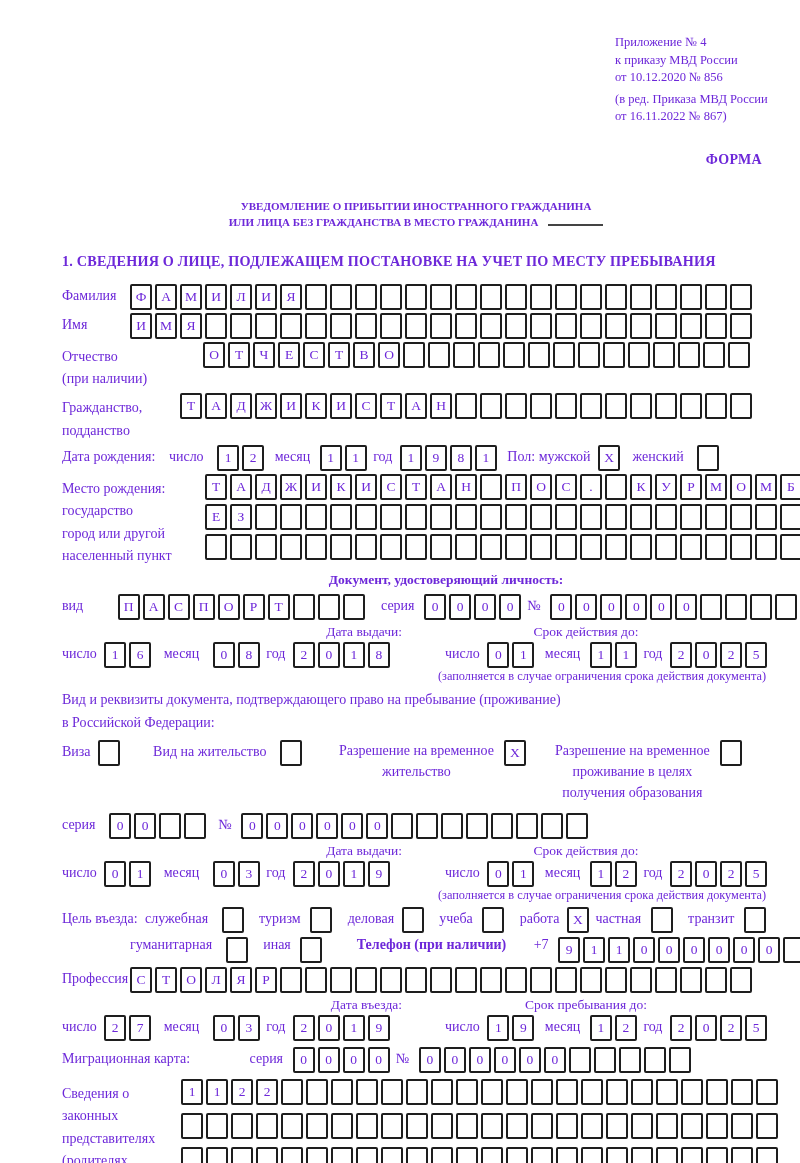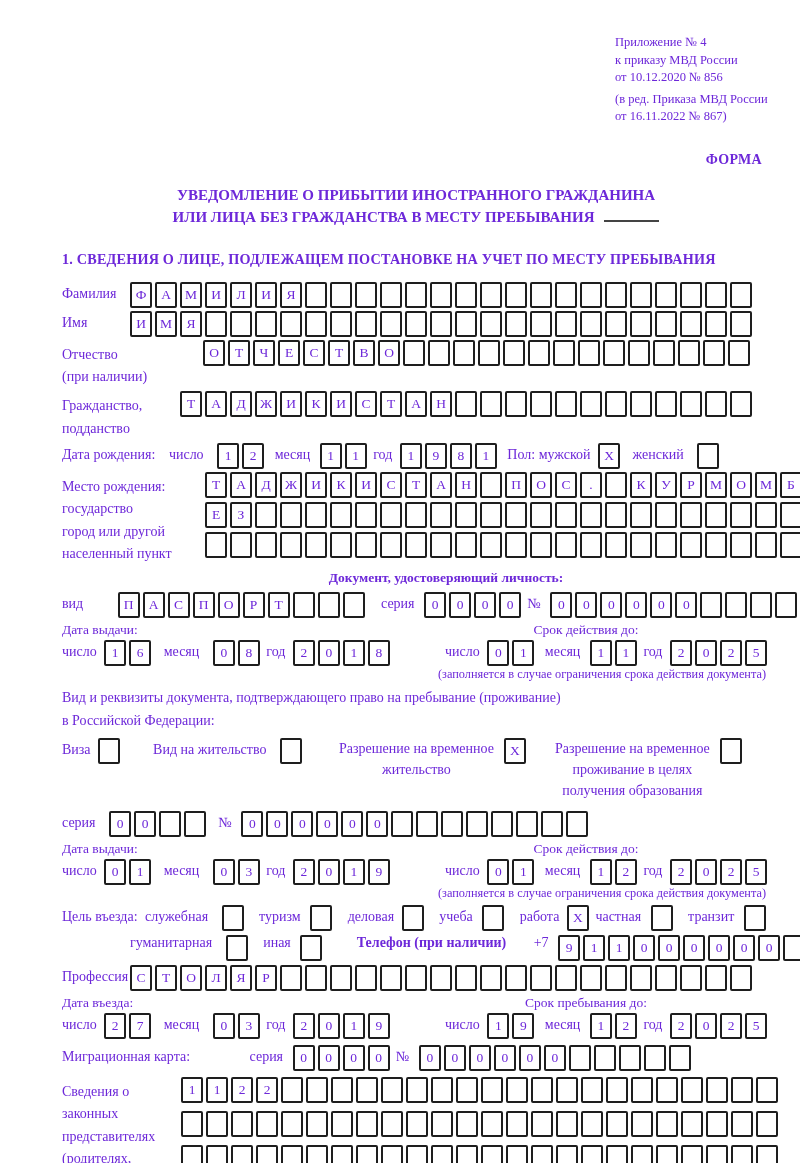--- a/index.html
+++ b/index.html
@@ -5,21 +5,21 @@
   html,body { margin:0; padding:0; background:#fff; }
   .page {
     width:800px; height:1163px; box-sizing:border-box;
     padding:34px 30px 10px 62px;
     font-family:"Liberation Serif", serif; font-size:14px; color:#6d28d9;
     background:#fff; overflow:hidden; position:relative;
   }
   .appendix { margin-left:553px; font-size:12.5px; line-height:1.4; }
   .appendix .edition { margin-top:4px; }
   .forma { text-align:right; padding-right:8px; font-weight:bold; font-size:14px; margin-top:26px; letter-spacing:.3px; }
-  .title { text-align:center; font-weight:bold; font-size:15px; line-height:1.5; margin-top:16px; }
+  .title { text-align:center; font-weight:bold; font-size:11px; line-height:1.5; margin-top:30px; }
   .title-underline { display:inline-block; width:55px; border-bottom:2px solid #444; margin-left:10px; vertical-align:baseline; }
   .section-heading { font-weight:bold; font-size:14.2px; margin-top:22px; margin-bottom:14px; letter-spacing:.2px; }
 
   .cell {
     display:inline-block; box-sizing:border-box;
     width:22px; height:26px; border:2px solid #1e1e1e; border-radius:2px;
     margin-right:3px; text-align:center; font-size:13.5px; line-height:22px;
     vertical-align:top; background:#fff;
   }
   .cells { white-space:nowrap; display:inline-block; }
@@ -35,21 +35,21 @@
   .label-lines div { line-height:1.6; }
 
   .inline-row { margin-bottom:3px; white-space:nowrap; }
   .inline-row .lbl { display:inline-block; vertical-align:top; padding-top:4px; }
   .ml6 { margin-left:6px; } .ml10 { margin-left:10px; } .ml4 { margin-left:4px; }
 
   .doc-heading { text-align:center; font-weight:bold; font-size:13.5px; margin:4px 0 6px 60px; }
 
   .dates { margin-top:4px; }
   .dates .head { display:flex; font-size:13.5px; margin-bottom:2px; }
-  .dates .head .h1 { width:340px; text-align:left; }
+  .dates .head .h1 { width:340px; text-align:right; }
   .dates .head .h2 { flex:1; text-align:center; }
   .dates .vals { display:flex;gap:38px; }
   .dates .vals .g1 { width:358px; white-space:nowrap; }
   .dates .vals .g2 { flex:1; white-space:nowrap; }
   .dates .lbl { display:inline-block; vertical-align:top; padding-top:4px; }
   .note { text-align:right; font-size:12.3px; margin-top:1px; margin-bottom:4px; padding-right:4px; }
 
   .intro { line-height:1.65; margin-top:4px; }
   .options { display:flex; align-items:flex-start; margin-top:6px; margin-bottom:10px; }
   .opt { white-space:nowrap; }
@@ -78,21 +78,21 @@
     <div>от 10.12.2020 № 856</div>
     <div class="edition">(в ред. Приказа МВД России</div>
     <div>от 16.11.2022 № 867)</div>
   </div>
 
   <div class="forma">ФОРМА</div>
 
   <div class="title">
     <div>УВЕДОМЛЕНИЕ О ПРИБЫТИИ ИНОСТРАННОГО ГРАЖДАНИНА</div>
     <div>
-      <span>ИЛИ ЛИЦА БЕЗ ГРАЖДАНСТВА В МЕСТУ ПРЕБЫВАНИЯ</span><span class="title-underline"></span>
+      <span>ИЛИ ЛИЦА БЕЗ ГРАЖДАНСТВА В МЕСТО ГРАЖДАНИНА</span><span class="title-underline"></span>
     </div>
   </div>
 
   <div class="section-heading">1. СВЕДЕНИЯ О ЛИЦЕ, ПОДЛЕЖАЩЕМ ПОСТАНОВКЕ НА УЧЕТ ПО МЕСТУ ПРЕБЫВАНИЯ</div>
 
   <div class="frow">
     <span class="flabel lw68">Фамилия</span>
     <span class="cells"><span class="cell">Ф</span><span class="cell">А</span><span class="cell">М</span><span class="cell">И</span><span class="cell">Л</span><span class="cell">И</span><span class="cell">Я</span><span class="cell"></span><span class="cell"></span><span class="cell"></span><span class="cell"></span><span class="cell"></span><span class="cell"></span><span class="cell"></span><span class="cell"></span><span class="cell"></span><span class="cell"></span><span class="cell"></span><span class="cell"></span><span class="cell"></span><span class="cell"></span><span class="cell"></span><span class="cell"></span><span class="cell"></span><span class="cell"></span></span>
   </div>
 

